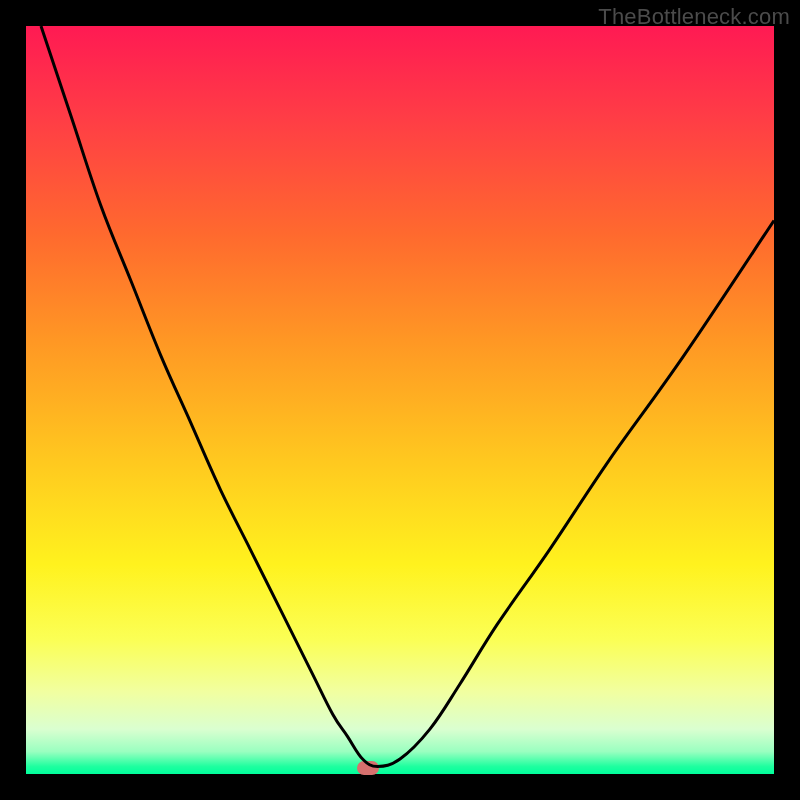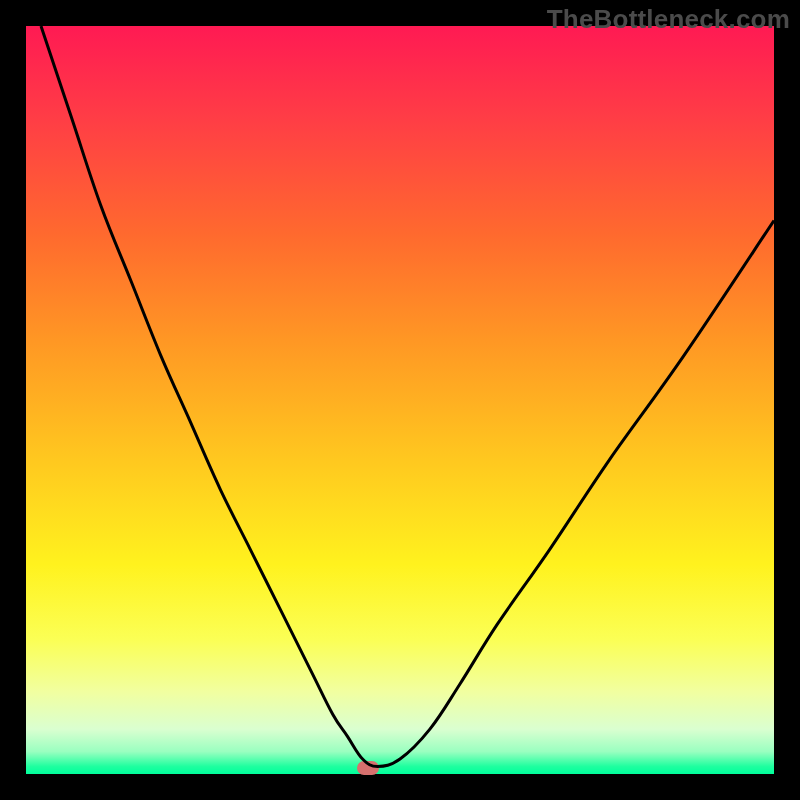--- a/index.html
+++ b/index.html
@@ -39,22 +39,22 @@
       #9affc0 97%,
       #1eff9f 99%,
       #00ff9c 100%
     );
   }
   .watermark {
     position: absolute;
     top: 4px;
     right: 10px;
     color: #4b4b4b;
-    font-size: 26px;
-    font-weight: 700;
+    font-size: 22px;
+    font-weight: 400;
     letter-spacing: 0.2px;
     z-index: 5;
     user-select: none;
   }
   svg.curve {
     position: absolute;
     left: 0;
     top: 0;
     width: 100%;
     height: 100%;

